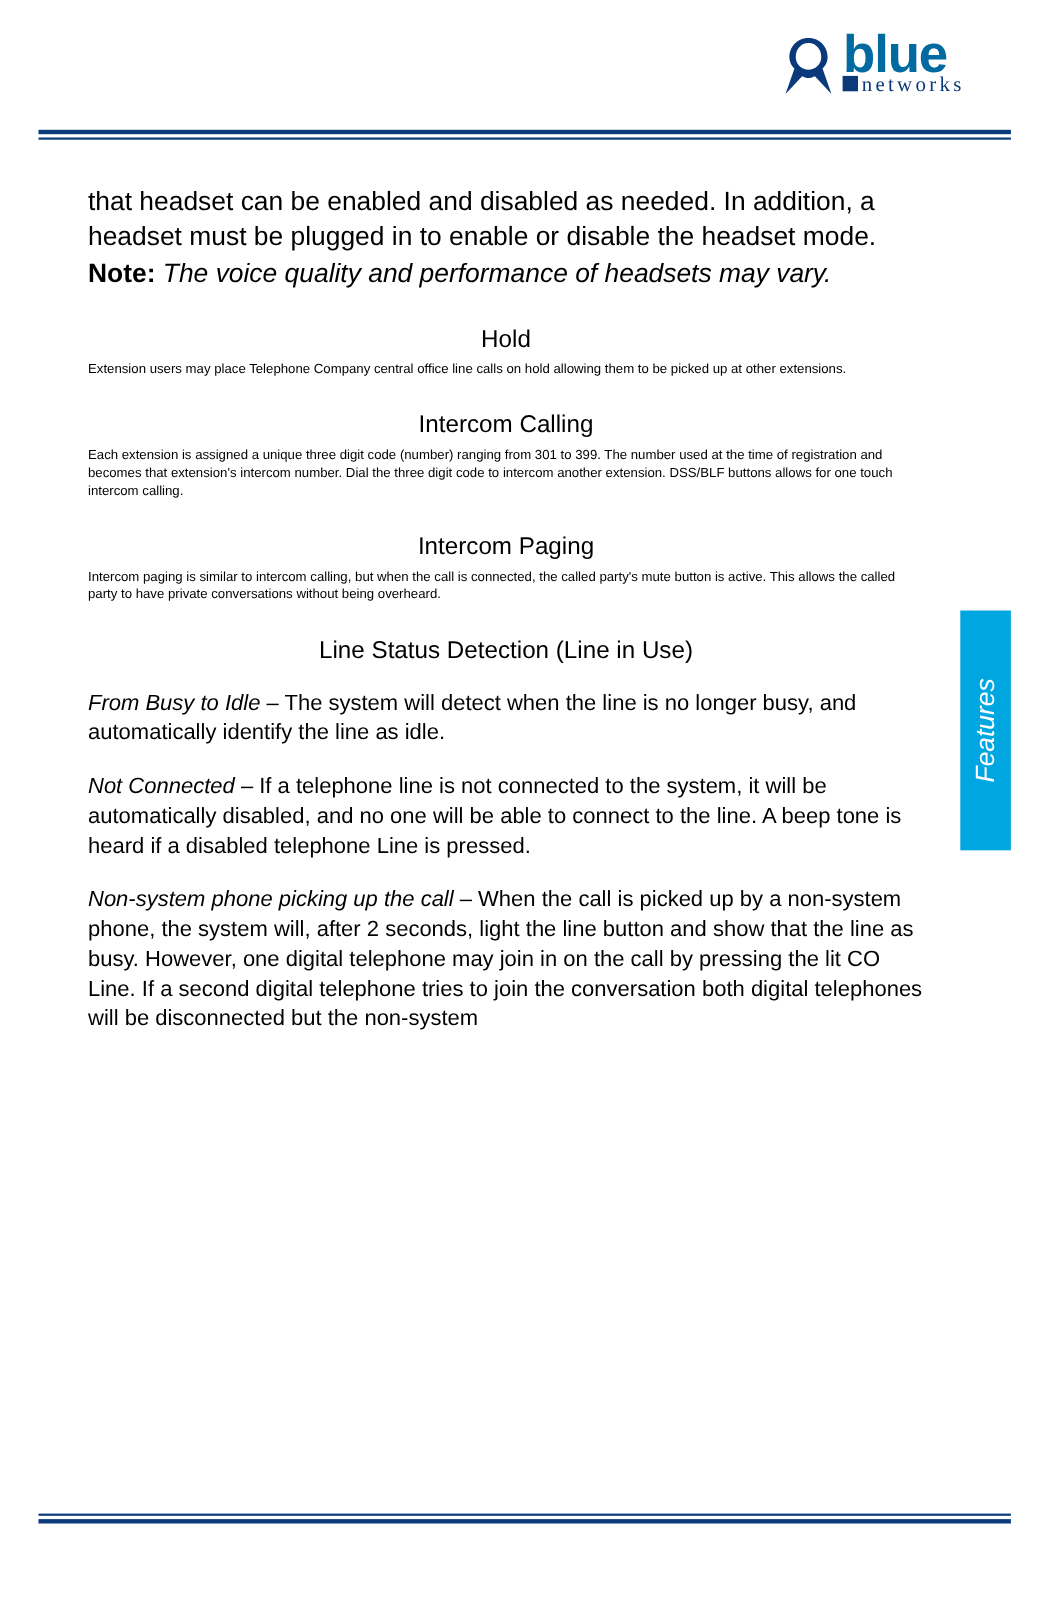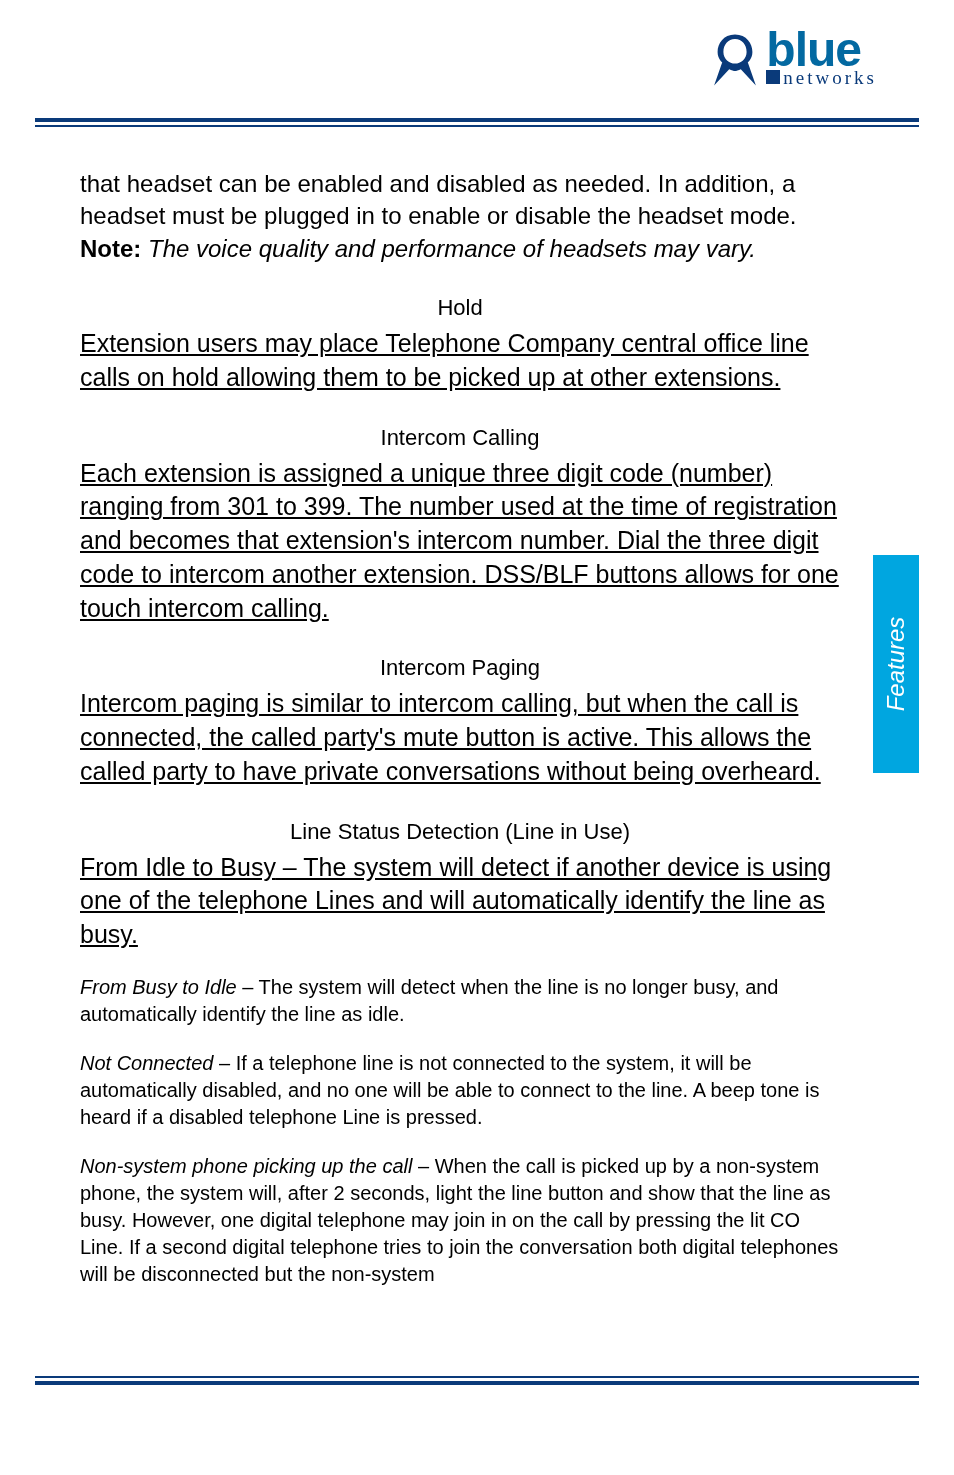--- a/index.html
+++ b/index.html
@@ -21,21 +21,21 @@
   .rule-thin { border-top: 2px solid #0a3a7a; margin-top: 3px; }
 
   
   .content { position: absolute; top: 168px; left: 80px; width: 760px; }
   .para { font-size: 24px; line-height: 1.35; margin-bottom: 0; }
   .note-label { font-weight: bold; }
   .note-txt { font-style: italic; text-align: right; }
 
   .section { margin-top: 30px; }
   .section h2 { font-size: 22px; font-weight: normal; margin-bottom: 6px; text-align: center; }
-  .section .body { font-size: 25px; line-height: 1.35; text-decoration: underline; }
+  .section .body { font-size: 12px; line-height: 1.35; }
 
   .sub-para { font-size: 20px; line-height: 1.35; margin-top: 22px; }
   .sub-para .lead { font-style: italic; }
 
   
   .side-tab { position: absolute; right: 35px; top: 555px; width: 46px; height: 218px; background: #00a6e0; display:flex; align-items:center; justify-content:center; }
   .side-tab span { transform: rotate(-90deg); color:#fff; font-style: italic; font-size: 24px; font-family: Verdana, sans-serif; white-space: nowrap; }
 
   
   .bottom-rules { position: absolute; bottom: 90px; left: 35px; right: 35px; }
@@ -94,23 +94,20 @@
     </div>
 
     <div class="section">
       <h2>Intercom Paging</h2>
       <div class="body">Intercom paging is similar to intercom calling, but when the call is connected, the called party's mute button is active.  This allows the called party to have private conversations without being overheard.</div>
     </div>
 
     <div class="section">
       <h2>Line Status Detection (Line in Use)</h2>
 
-      <div class="body">
-        <span class="lead">From Idle to Busy</span><span> – The system will detect if another device is using one of the telephone Lines and will automatically identify the line as busy.</span>
-      </div>
 
       <div class="sub-para">
         <span class="lead">From Busy to Idle</span><span> – The system will detect when the line is no longer busy, and automatically identify the line as idle.</span>
       </div>
 
       <div class="sub-para">
         <span class="lead">Not Connected</span><span> – If a telephone line is not connected to the system, it will be automatically disabled, and no one will be able to connect to the line. A beep tone is heard if a disabled telephone Line is pressed.</span>
       </div>
 
       <div class="sub-para">

